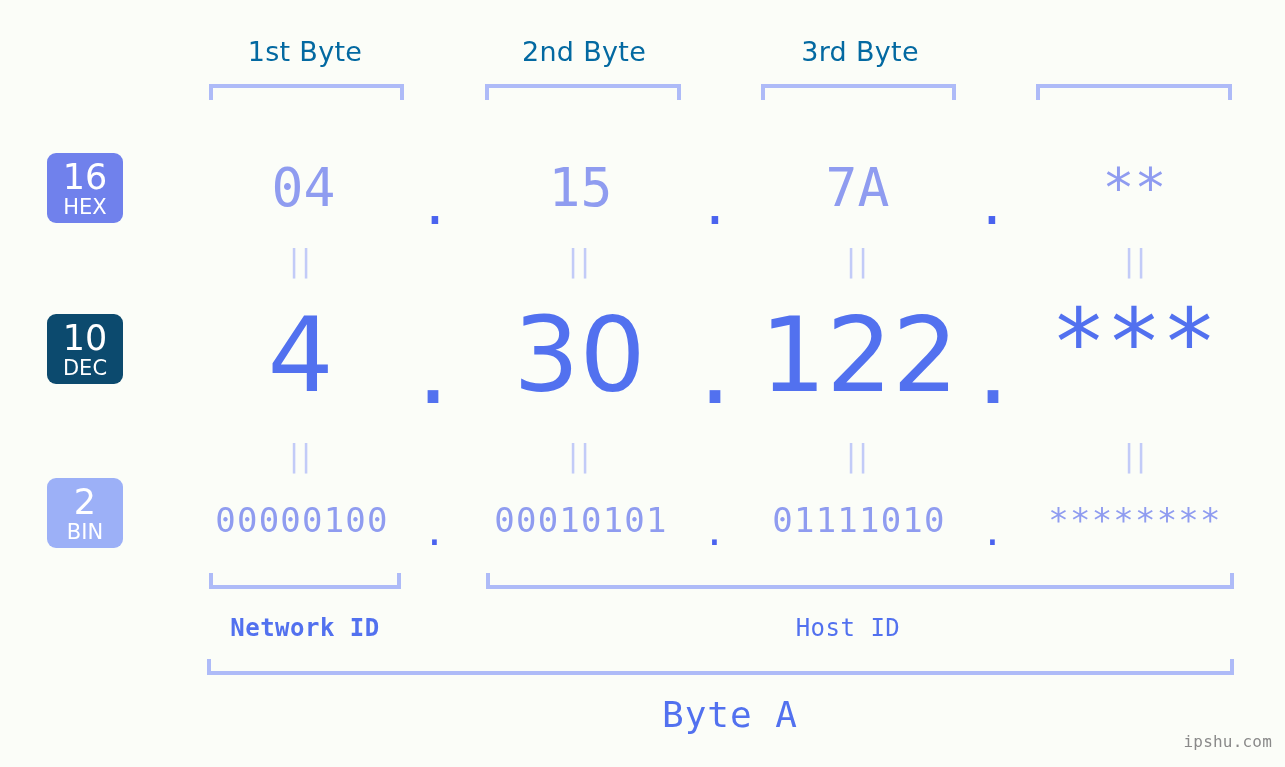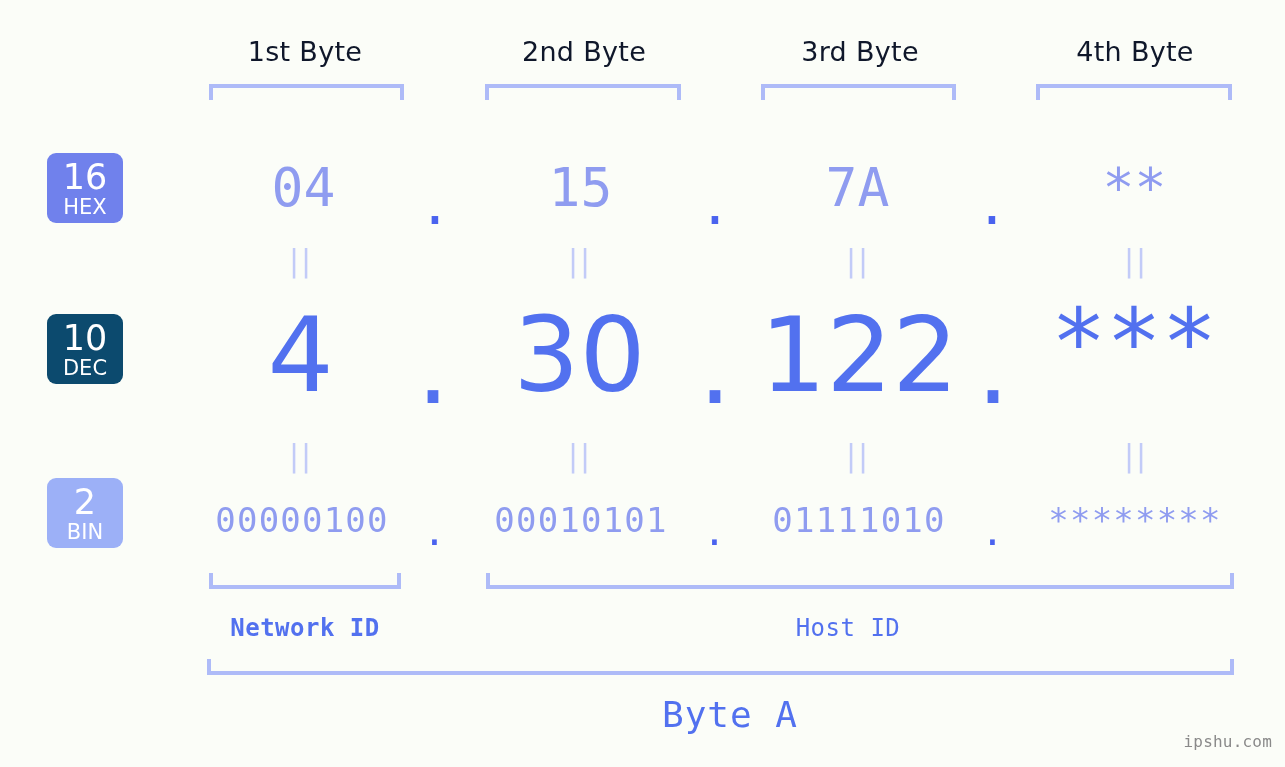--- a/index.html
+++ b/index.html
@@ -15,21 +15,21 @@
   }
   #stage {
     position: relative;
     width: 1285px;
     height: 767px;
   }
 
   
   .byte-label {
     position: absolute;
-    color: #0f172a;
+    color: #0369a1;
     font-family: "DejaVu Sans", sans-serif;
     font-size: 27px;
     font-weight: 400;
     text-align: center;
     letter-spacing: 0.3px;
     white-space: nowrap;
   }
 
   
   .bracket {
@@ -175,21 +175,20 @@
   }
 </style>
 </head>
 <body>
 
 <div id="stage">
 
   <div class="byte-label" style="left:205px; top:36px; width:200px;">1st Byte</div>
   <div class="byte-label" style="left:484px; top:36px; width:200px;">2nd Byte</div>
   <div class="byte-label" style="left:760px; top:36px; width:200px;">3rd Byte</div>
-  <div class="byte-label" style="left:1035px; top:36px; width:200px;">4th Byte</div>
 
   <div class="bracket down" style="left:209px; top:84px; width:195px;"></div>
   <div class="bracket down" style="left:485px; top:84px; width:196px;"></div>
   <div class="bracket down" style="left:761px; top:84px; width:195px;"></div>
   <div class="bracket down" style="left:1036px; top:84px; width:196px;"></div>
 
   <div class="badge" style="top:153px; background:#7081ec;">
     <span class="num">16</span>
     <span class="abbr">HEX</span>
   </div>

